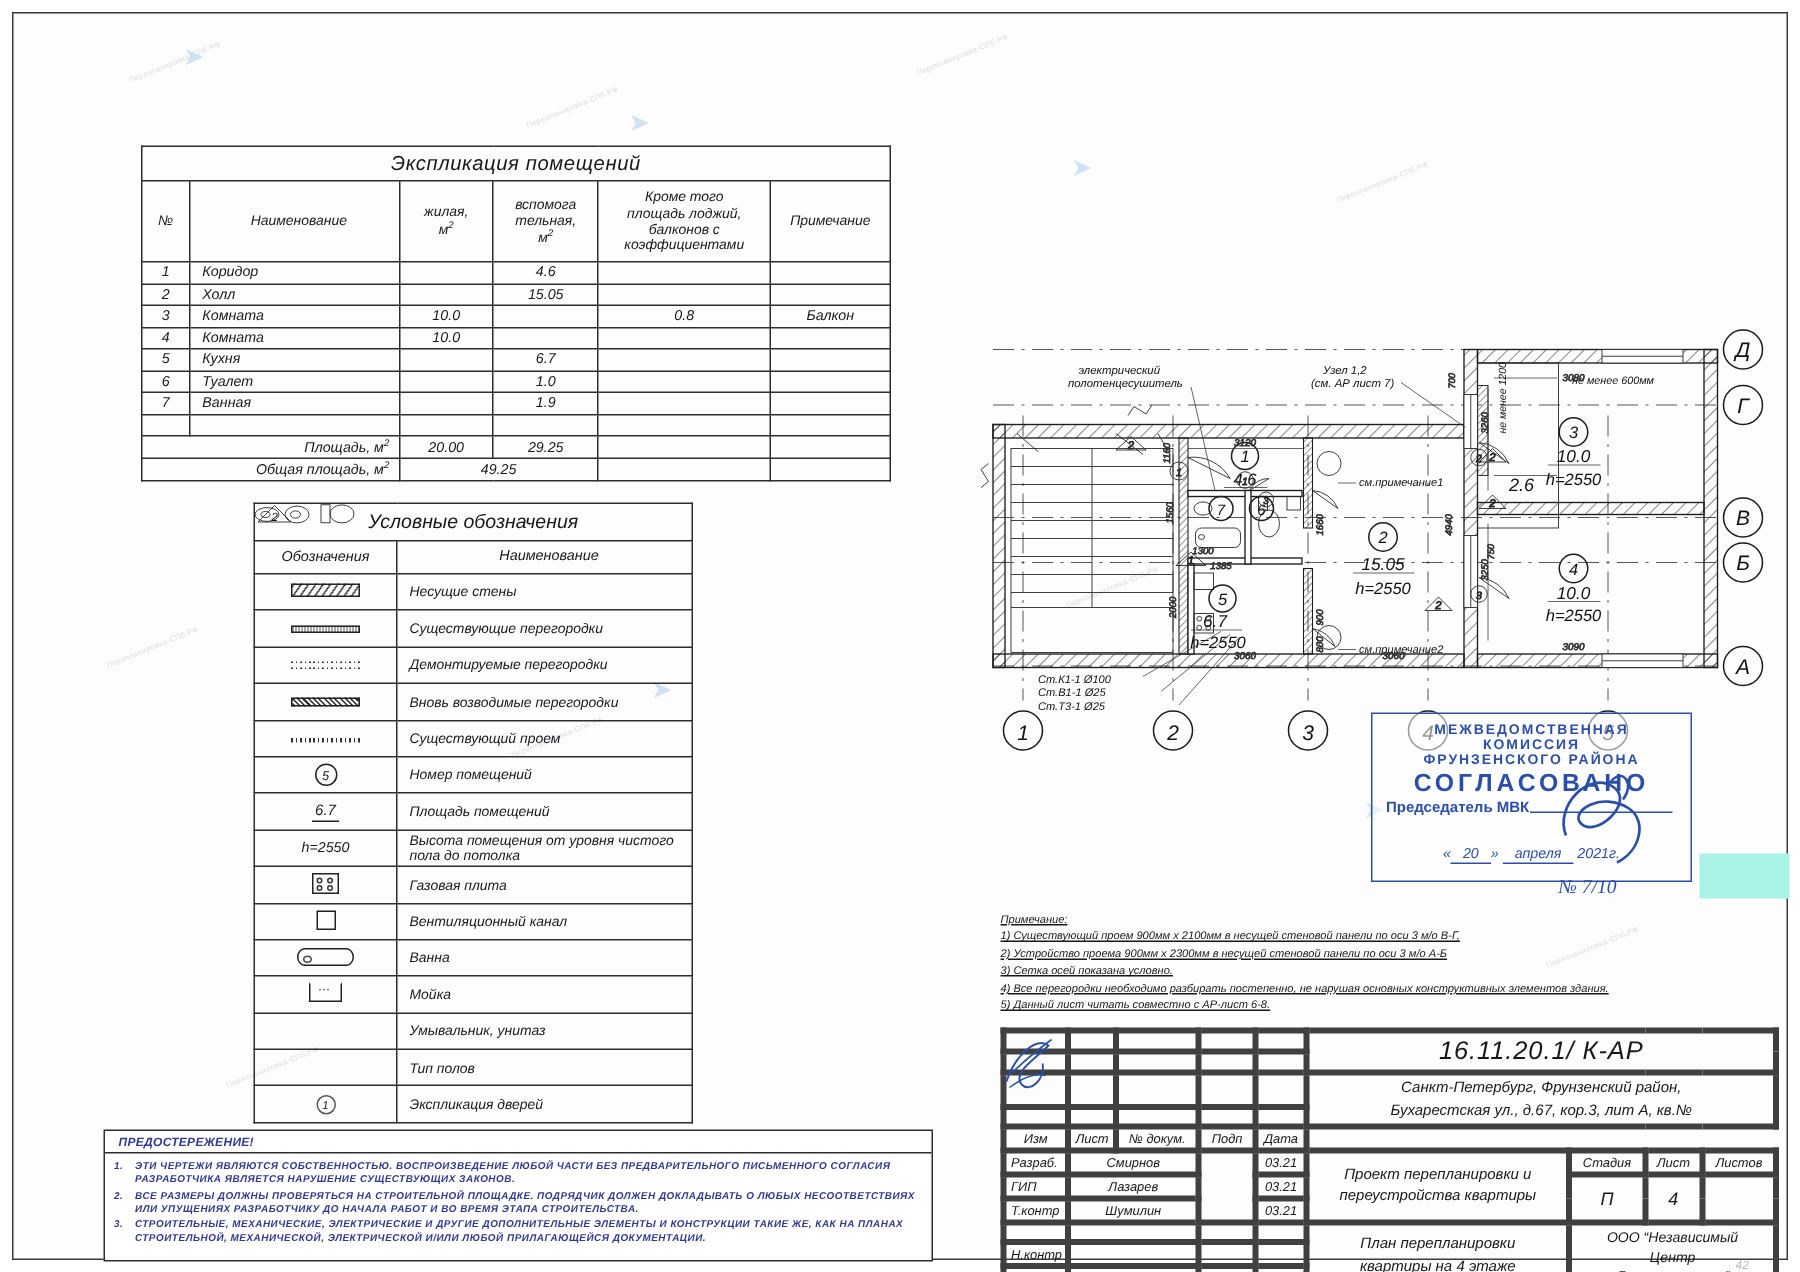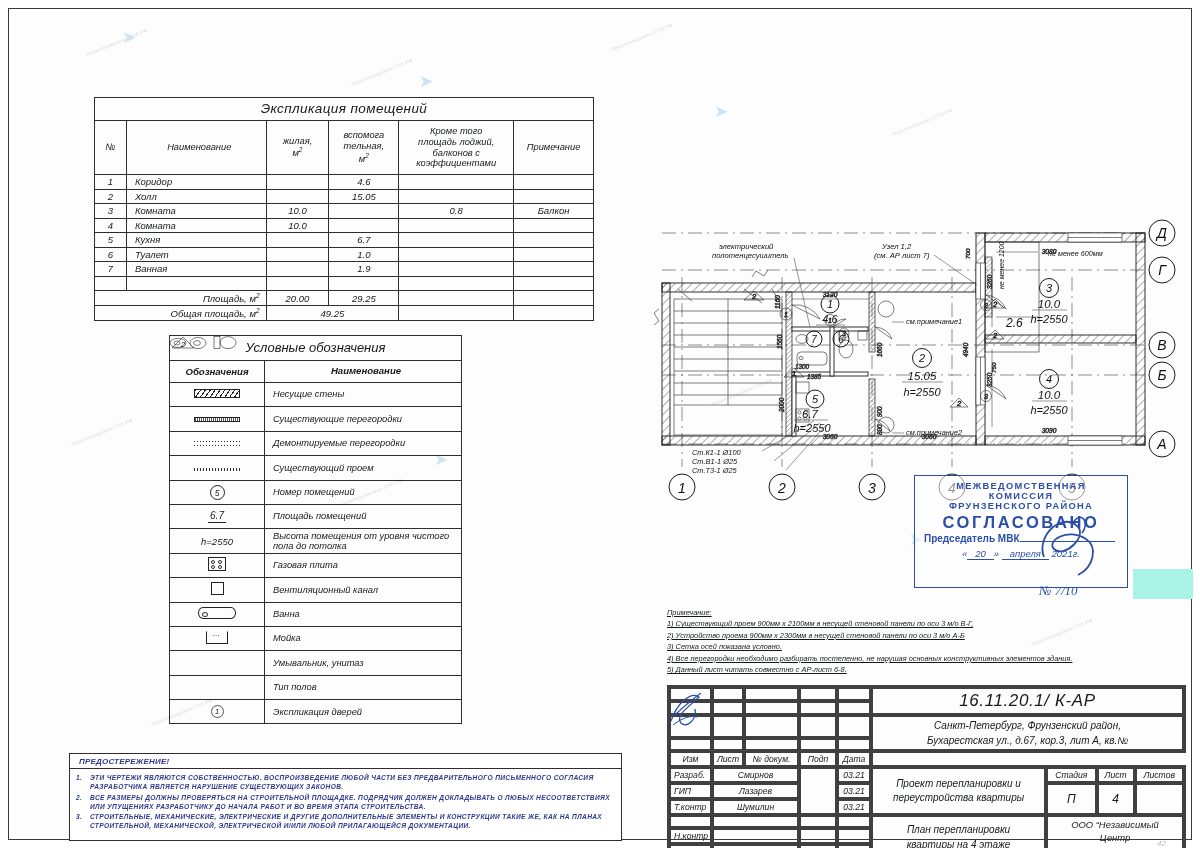--- a/index.html
+++ b/index.html
@@ -40,21 +40,21 @@
   .c-aux   { width:70px;  text-align:center; }
   .c-extra { width:115px; text-align:center; }
   .c-note  { width:80px;  text-align:center; }
   .sum-lbl { text-align:right; padding-right:6px !important; font-style:italic; }
   .sup { font-size:6.5px; vertical-align:super; }
 
   
   #legend { position:absolute; left:160px; top:326px; width:293px; }
   #legend table { width:100%; font-size:9.3px; }
   #legend .ttl { text-align:center; font-style:italic; font-size:13px; padding:4px 0 5px; }
-  #legend th { font-style:italic; font-weight:bold; text-align:center;
+  #legend th { font-style:italic; font-weight:normal; text-align:center;
                font-size:9.6px; padding:5px 2px; }
   #legend td { height:24.4px; font-style:italic; vertical-align:middle; }
   .lg-sym  { width:95px; text-align:center; }
   .lg-name { padding-left:8px !important; line-height:1.12; }
 
   
   .s-bearing { display:inline-block; width:46px; height:9px; border:1px solid #222;
      background:repeating-linear-gradient(125deg,#222 0 1px,transparent 1px 4px); }
   .s-exist { display:inline-block; width:46px; height:5px; border:1px solid #222;
      background:repeating-linear-gradient(90deg,#555 0 1px,#fff 1px 2px); }
@@ -117,21 +117,21 @@
   #stamp { position:absolute; left:905px; top:466px; width:214px; height:113px;
      border:1.6px solid #2b4fa8; color:#2b4fa8; text-align:center; background:rgba(255,255,255,.55); }
   #stamp .l1 { font-size:9.3px; font-weight:bold; letter-spacing:1.3px; margin-top:5px; }
   #stamp .l2 { font-size:9.3px; font-weight:bold; letter-spacing:1.3px; }
   #stamp .l3 { font-size:9.3px; font-weight:bold; letter-spacing:1.3px; }
   #stamp .big{ font-size:16.5px; font-weight:bold; letter-spacing:2.6px; margin:2px 0 1px; }
   #stamp .ch { font-size:10px; font-weight:bold; text-align:left; padding-left:9px;
      border-bottom:0; position:relative; }
   #stamp .ch::after { content:""; position:absolute; left:105px; bottom:2px; width:95px;
      height:1px; background:#2b4fa8; }
-  #stamp .dt { font-size:9.5px; font-style:italic; margin-top:4px; }
+  #stamp .dt { font-size:9.5px; font-style:italic; margin-top:20px; }
   #stamp .dt u { text-decoration:none; border-bottom:1px solid #2b4fa8; padding:0 8px; }
   .sig { position:absolute; color:#2b4fa8; font-family:"Liberation Serif", serif;
      font-style:italic; pointer-events:none; }
 
   
   #titleblock { position:absolute; left:658px; top:676px; width:519px; height:156px; }
   #titleblock table { width:100%; height:100%; font-size:8.6px; }
   #titleblock td { border:4px solid #404040; font-style:italic; text-align:center;
      padding:1px 2px; }
   .tb-code { font-size:17px; letter-spacing:.6px; }
@@ -275,20 +275,24 @@
         <td class="lg-sym"><span class="s-bearing"></span></td>
         <td class="lg-name">Несущие стены</td>
       </tr>
       <tr>
         <td class="lg-sym"><span class="s-exist"></span></td>
         <td class="lg-name">Существующие перегородки</td>
       </tr>
       <tr>
         <td class="lg-sym"><span class="s-demo"></span></td>
         <td class="lg-name">Демонтируемые перегородки</td>
+      </tr>
+      <tr>
+        <td class="lg-sym"><span class="s-new"></span></td>
+        <td class="lg-name">Вновь возводимые перегородки</td>
       </tr>
       <tr>
         <td class="lg-sym"><span class="s-open"></span></td>
         <td class="lg-name">Существующий проем</td>
       </tr>
       <tr>
         <td class="lg-sym"><span class="s-circ">5</span></td>
         <td class="lg-name">Номер помещений</td>
       </tr>
       <tr>

